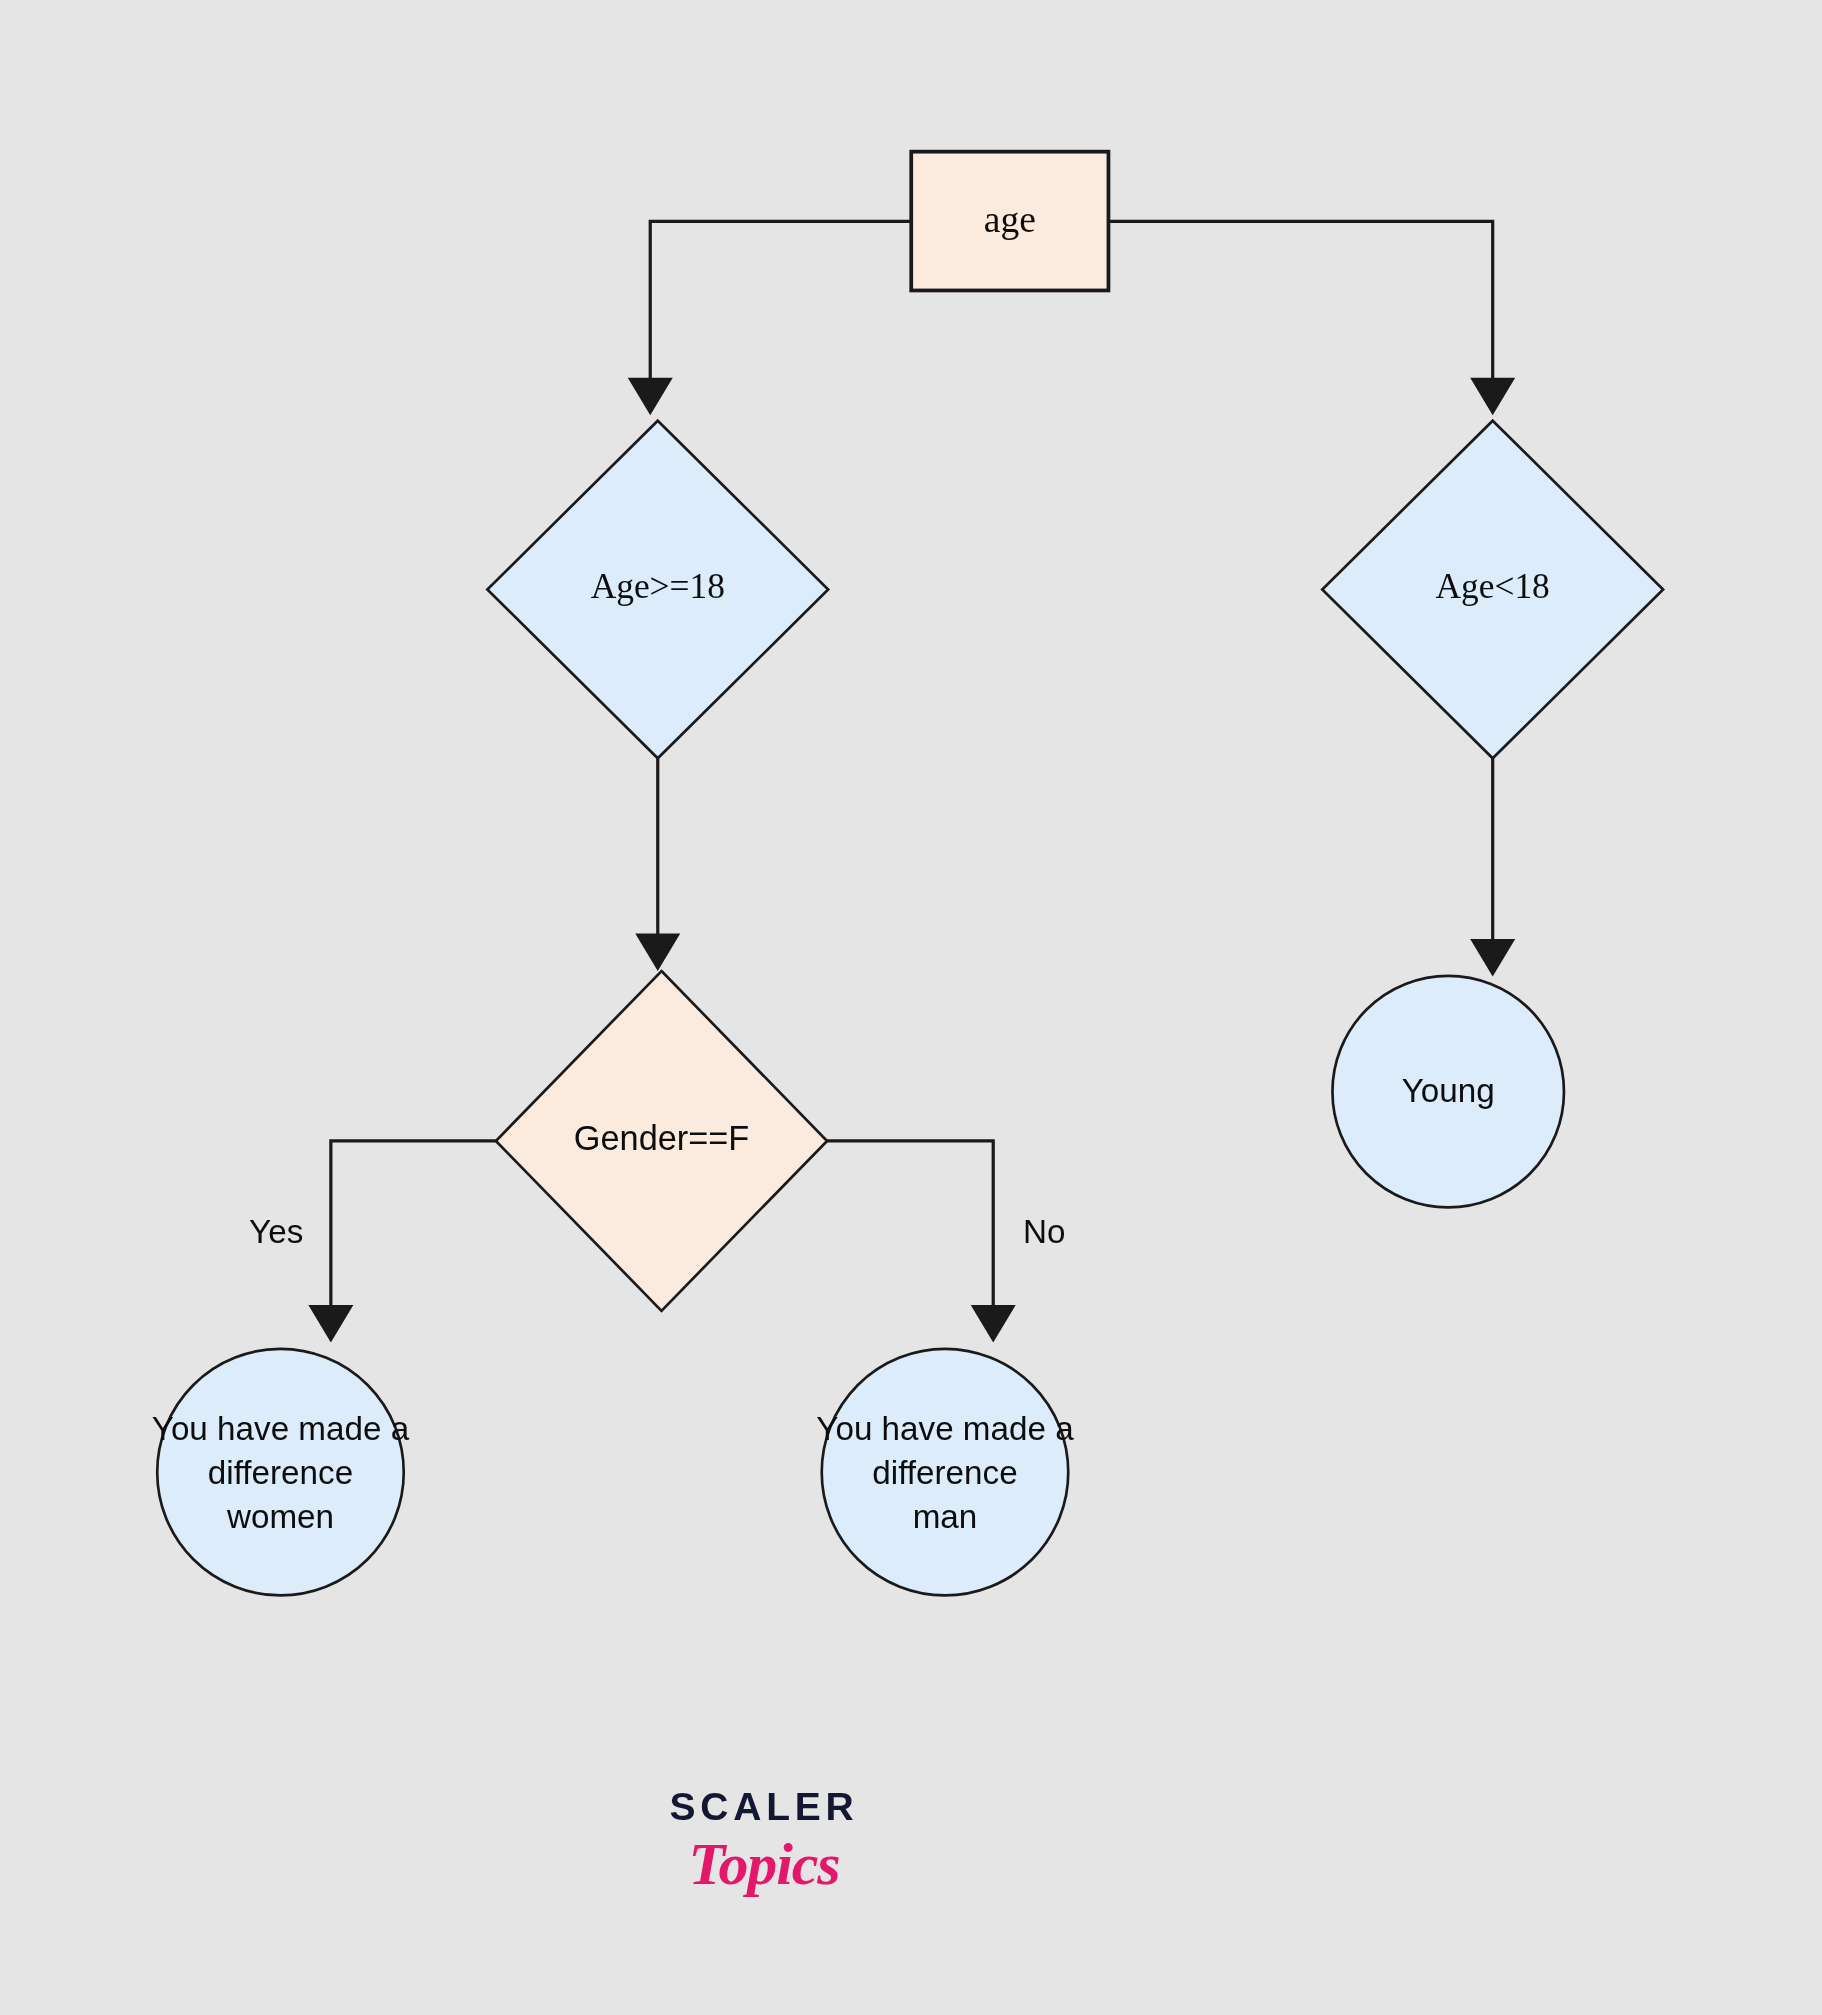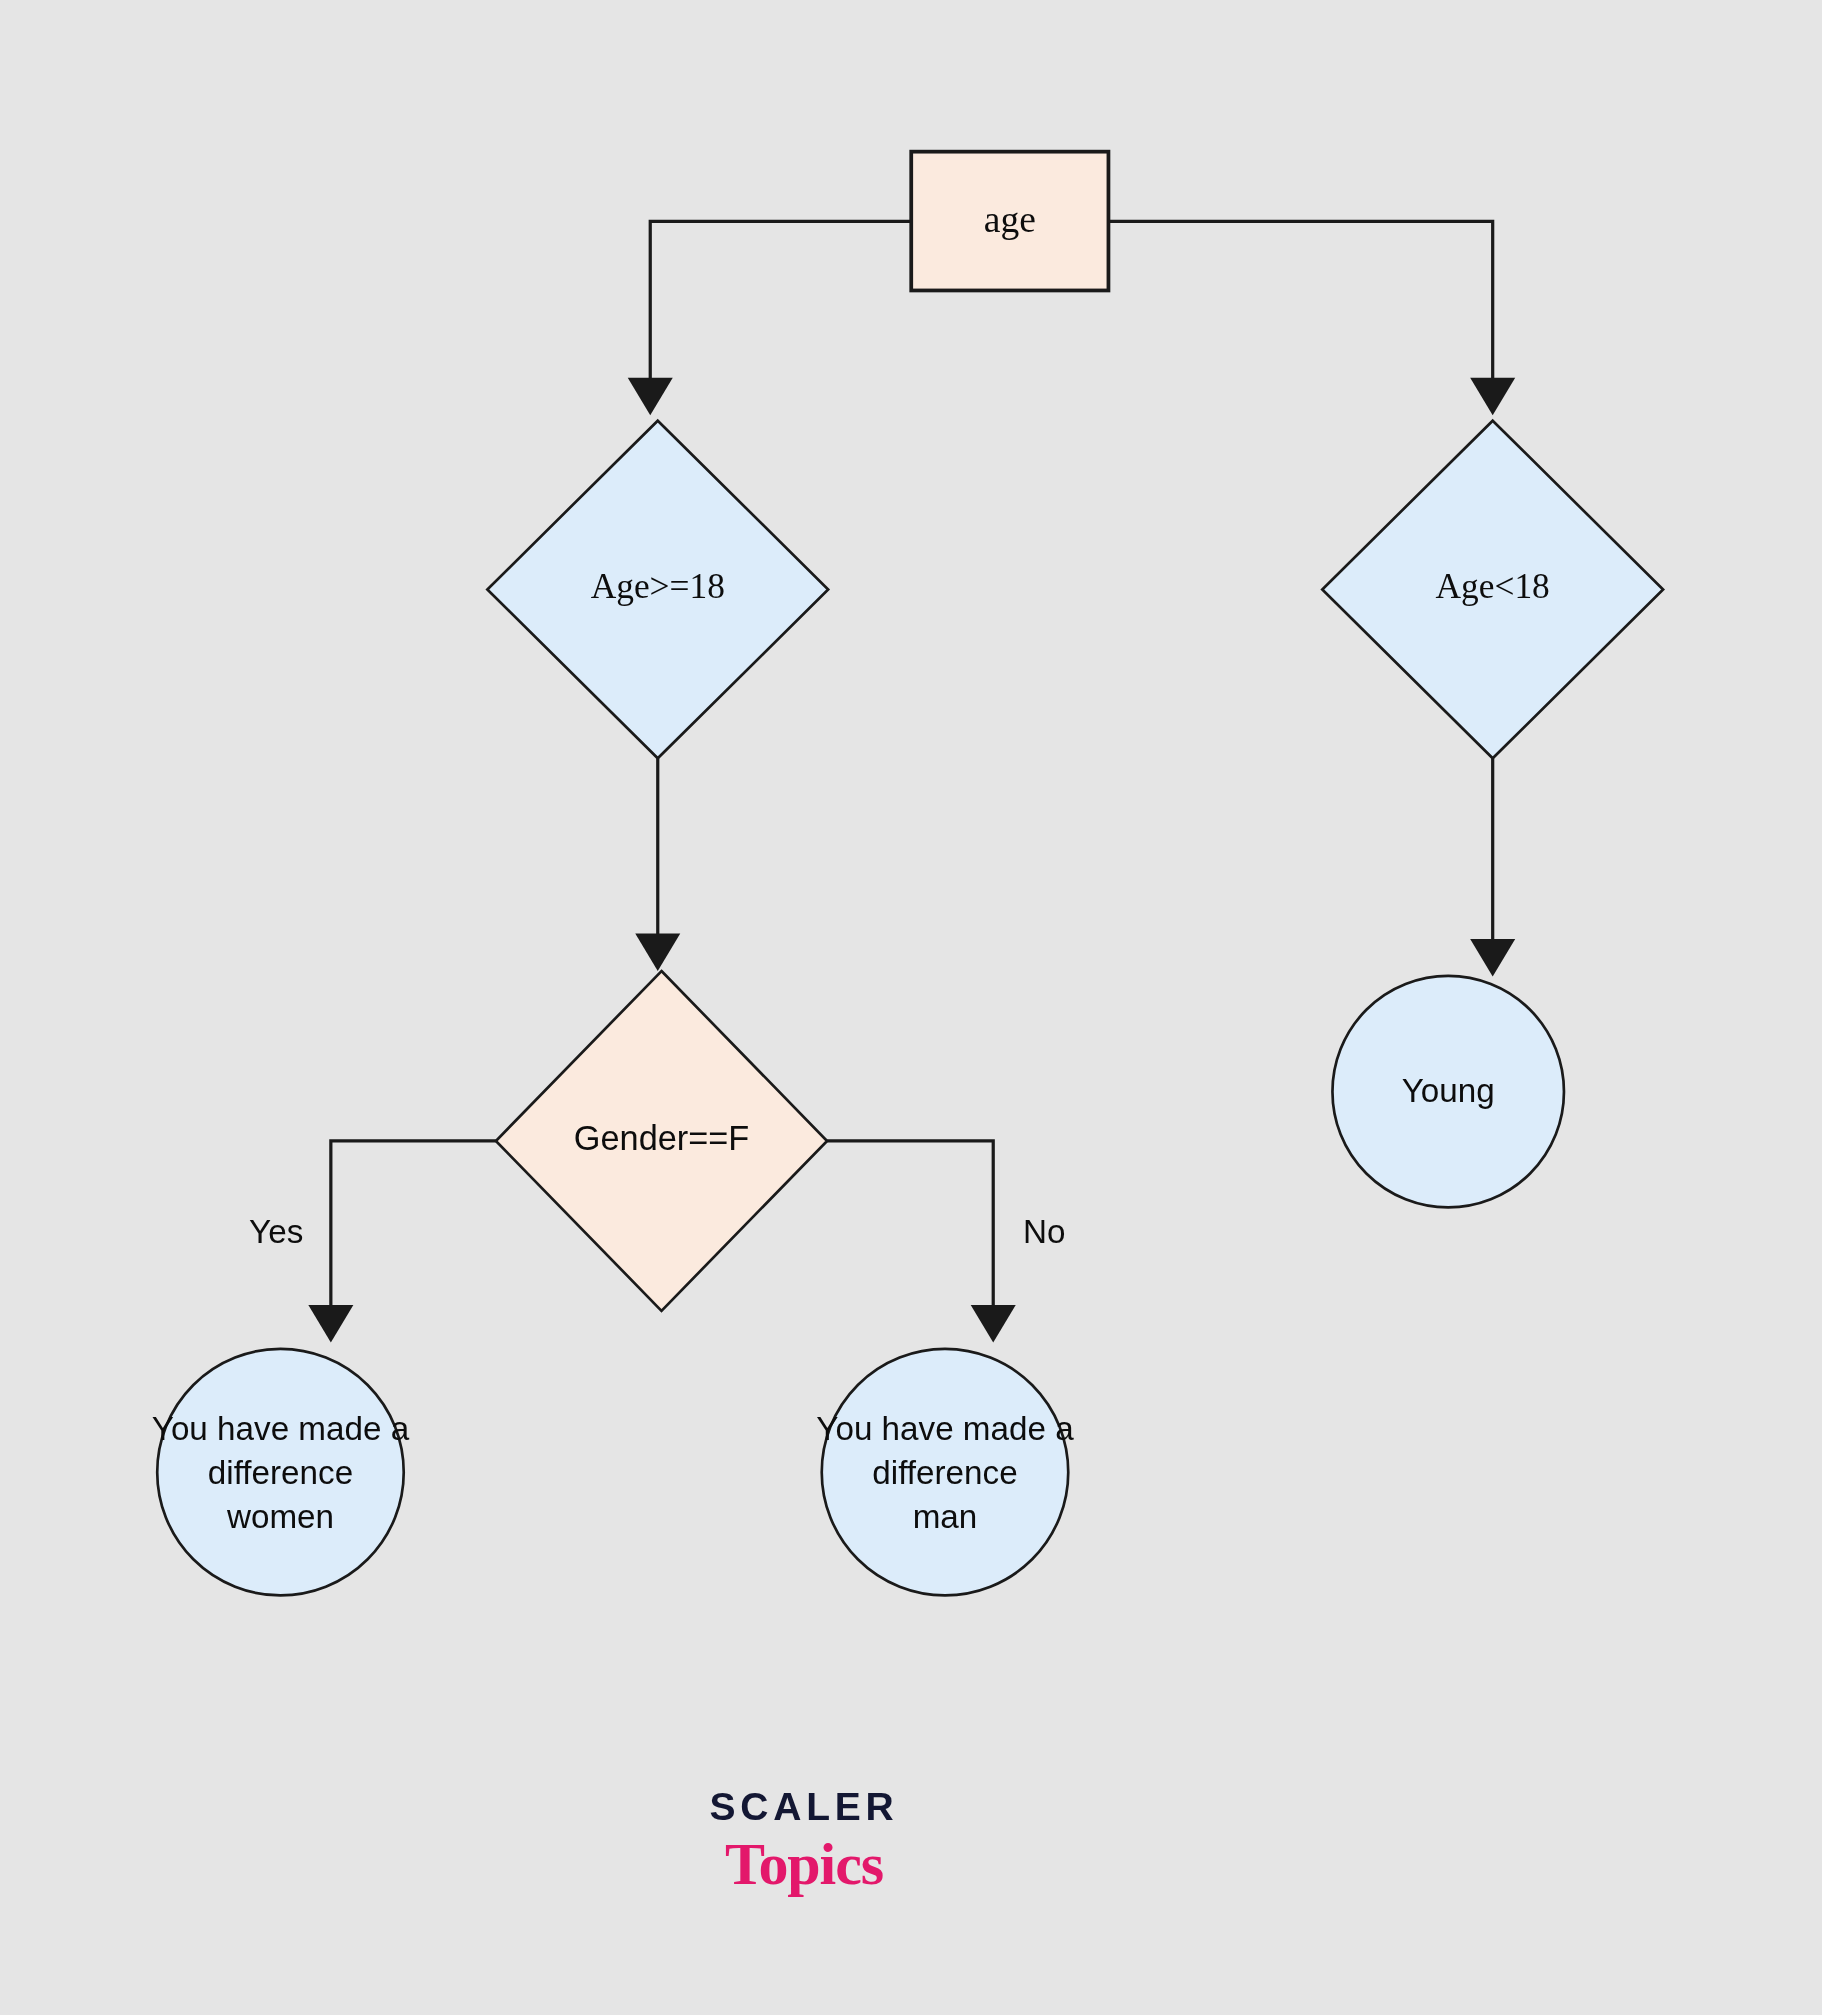--- a/index.html
+++ b/index.html
@@ -53,33 +53,33 @@
     fill: #0d0d0d;
     font-size: 62px;
     text-anchor: middle;
     dominant-baseline: middle;
   }
   .brand {
     position: absolute;
     left: 0;
     width: 1528px;
     text-align: center;
-    padding-left: 40px;
   }
   #brand-wordmark {
     top: 1785px;
     font-family: "Liberation Sans", sans-serif;
     font-weight: bold;
     font-size: 39px;
     letter-spacing: 4.8px;
     color: #131733;
   }
   #brand-script {
     top: 1830px;
     font-family: "Liberation Serif", serif;
+    font-style: italic;
     font-weight: bold;
     font-size: 60px;
     color: #e3186b;
     letter-spacing: -1.1px;
   }
 </style>
 </head>
 <body>
 
 <div id="flow-root">

